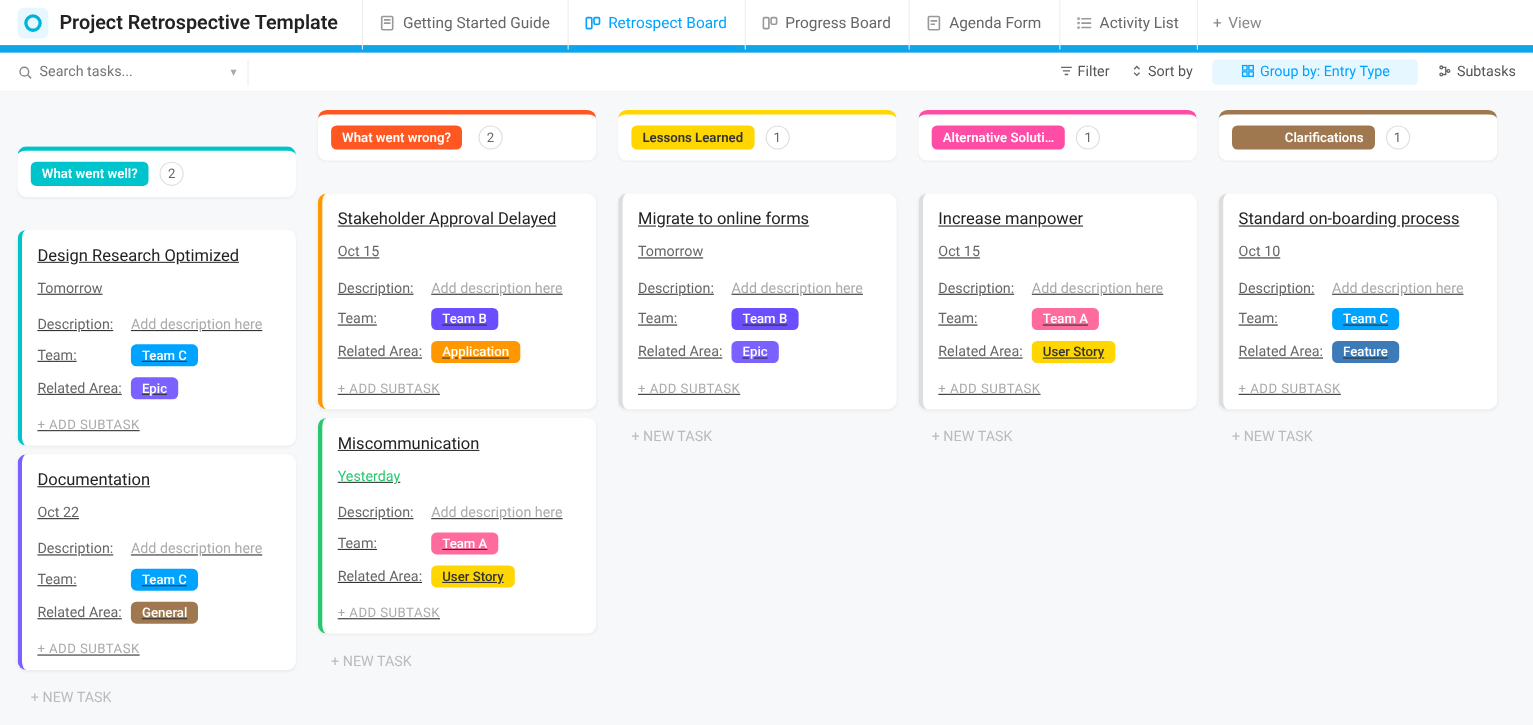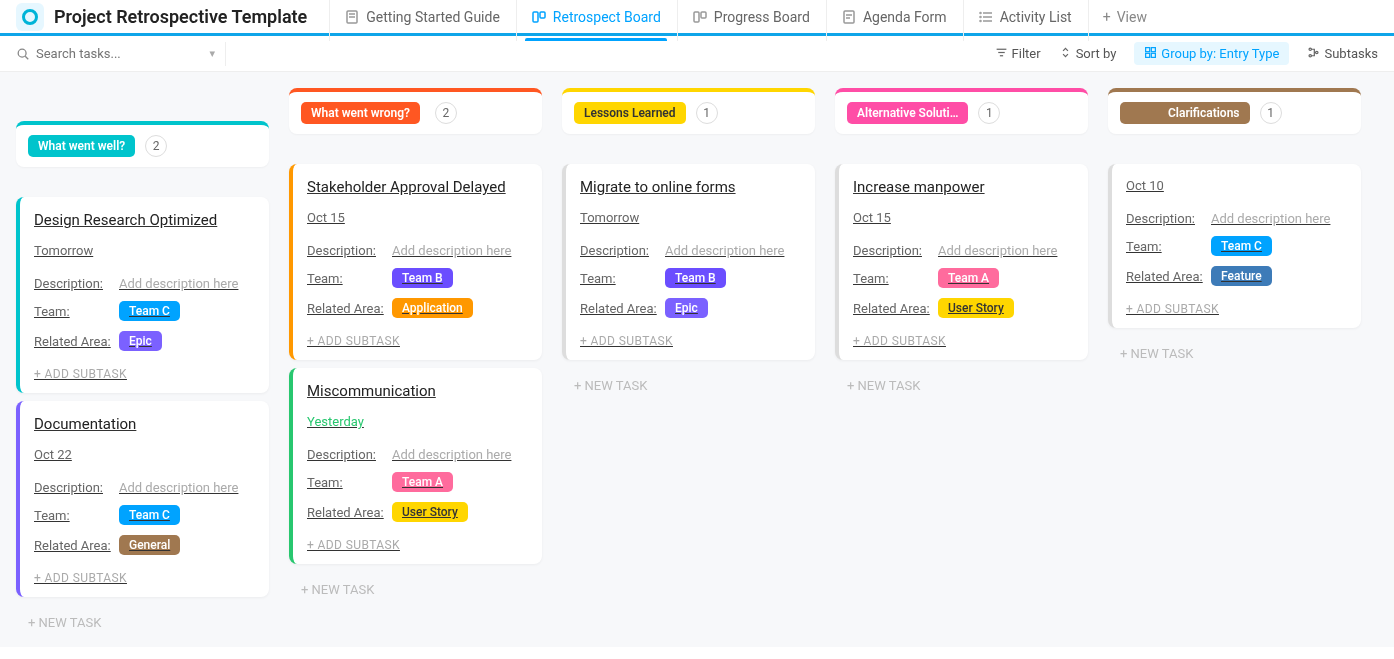--- a/index.html
+++ b/index.html
@@ -1,33 +1,33 @@
 <!DOCTYPE html>
 <html><head>
 <meta charset="utf-8">
 <style>
 * { box-sizing: border-box; margin: 0; padding: 0; font-family: -apple-system, BlinkMacSystemFont, "Segoe UI", Roboto, Helvetica, Arial, sans-serif; }
 body { background: #fff; width: 1394px; height: 659px; overflow: hidden; color: #333; font-size: 14px; }
-.header { display: flex; align-items: center; height: 36px; border-bottom: 3px solid #0ea5e9; padding: 0 16px; gap: 2px; }
+.header { display: flex; align-items: center; height: 48px; border-bottom: 7px solid #0ea5e9; padding: 0 16px; gap: 2px; }
 .logo { width: 28px; height: 28px; border-radius: 6px; background: #e6f7ff; display: flex; align-items: center; justify-content: center; margin-right: 8px; }
 .logo-circle { width: 16px; height: 16px; border: 3px solid #00b4d8; border-radius: 50%; }
 .title { font-size: 18px; font-weight: 600; color: #222; margin-right: 20px; }
 .tab { display: flex; align-items: center; gap: 6px; padding: 0 14px; height: 48px; border-left: 1px solid #eee; cursor: pointer; font-size: 14px; color: #666; position: relative; }
 .tab.active { color: #00a3ff; }
 .tab.active::after { content: ""; position: absolute; bottom: 0; left: 8px; right: 8px; height: 3px; background: #00a3ff; border-radius: 2px 2px 0 0; }
 .tab-icon { width: 16px; height: 16px; display: inline-flex; }
 .add-view { display: flex; align-items: center; gap: 6px; padding: 0 14px; color: #888; cursor: pointer; border-left: 1px solid #eee; height: 48px;}
 .toolbar { display: flex; align-items: center; height: 36px; padding: 0 16px; border-bottom: 1px solid #eee; background: #fff; }
 .search-wrap { display: flex; align-items: center; gap: 6px; color: #999; width: 210px; border-right: 1px solid #eee; height: 24px; }
 .search-icon { width: 14px; height: 14px; }
 .search-input { border: none; outline: none; flex: 1; font-size: 13px; color: #555; }
 .chev { margin-left: auto; color: #aaa; font-size: 11px; margin-right: 10px; }
 .toolbar-right { margin-left: auto; display: flex; align-items: center; gap: 18px; font-size: 13px; color: #555; }
 .tool-item { display: flex; gap: 4px; cursor: pointer; }
-.groupby { background: #e6f7ff; color: #00a3ff; padding: 4px 10px; border-radius: 4px; }
+.groupby { background: #e6f7ff; color: #00a3ff; padding: 4px 26px; border-radius: 4px; }
 .board { background: #f7f8fa; height: calc(100% - 84px); padding: 16px; display: flex; gap: 20px; overflow-x: auto; }
 .column { width: 253px; flex-shrink: 0; }
 .col-header { background: #fff; border-radius: 8px; padding: 10px 12px; display: flex; align-items: center; gap: 10px; border-top: 4px solid; margin-bottom: 30px; box-shadow: 0 1px 2px rgba(0,0,0,0.04); }
 .pill { font-size: 12px; font-weight: 600; color: #fff; padding: 4px 10px; border-radius: 5px; white-space: nowrap; overflow: hidden; text-overflow: ellipsis; max-width: 140px; }
 .pill.yellow { color: #333; }
 .count-badge { border: 1px solid #ddd; border-radius: 50%; width: 22px; height: 22px; display: flex; align-items: center; justify-content: center; font-size: 12px; color: #666; }
 .card { background: #fff; border-radius: 8px; box-shadow: 0 1px 3px rgba(0,0,0,0.05); border-left: 4px solid; padding: 14px 14px 10px 14px; margin-bottom: 8px; text-decoration: underline; }
 .card-title { font-size: 15px; color: #222; margin-bottom: 14px; }
 .card-date { font-size: 13px; color: #666; margin-bottom: 18px; }
 .card-date.green { color: #28c76f; }
@@ -290,20 +290,21 @@
         <div class="add-sub">+ ADD SUBTASK</div>
       </div>
       <div class="new-task">+ NEW TASK</div>
     </div>
     <div class="column">
       <div class="col-header" style="border-top-color: rgb(160, 120, 80);">
         <span class="pill" style="background: rgb(160, 120, 80); padding-left: 48px;">Clarifications</span>
         <span class="count-badge">1</span>
       </div>
       <div class="card" style="border-left-color: rgb(221, 221, 221);">
+        <div class="card-title">Standard on-boarding process</div>
         <div class="card-date">Oct 10</div>
         <div class="field">
           <span class="field-label">Description:</span>
           <span class="placeholder">Add  description here</span>
         </div>
         <div class="field">
           <span class="field-label">Team:</span>
           <span class="tag" style="background:#00a3ff">Team C</span>
         </div>
         <div class="field">

